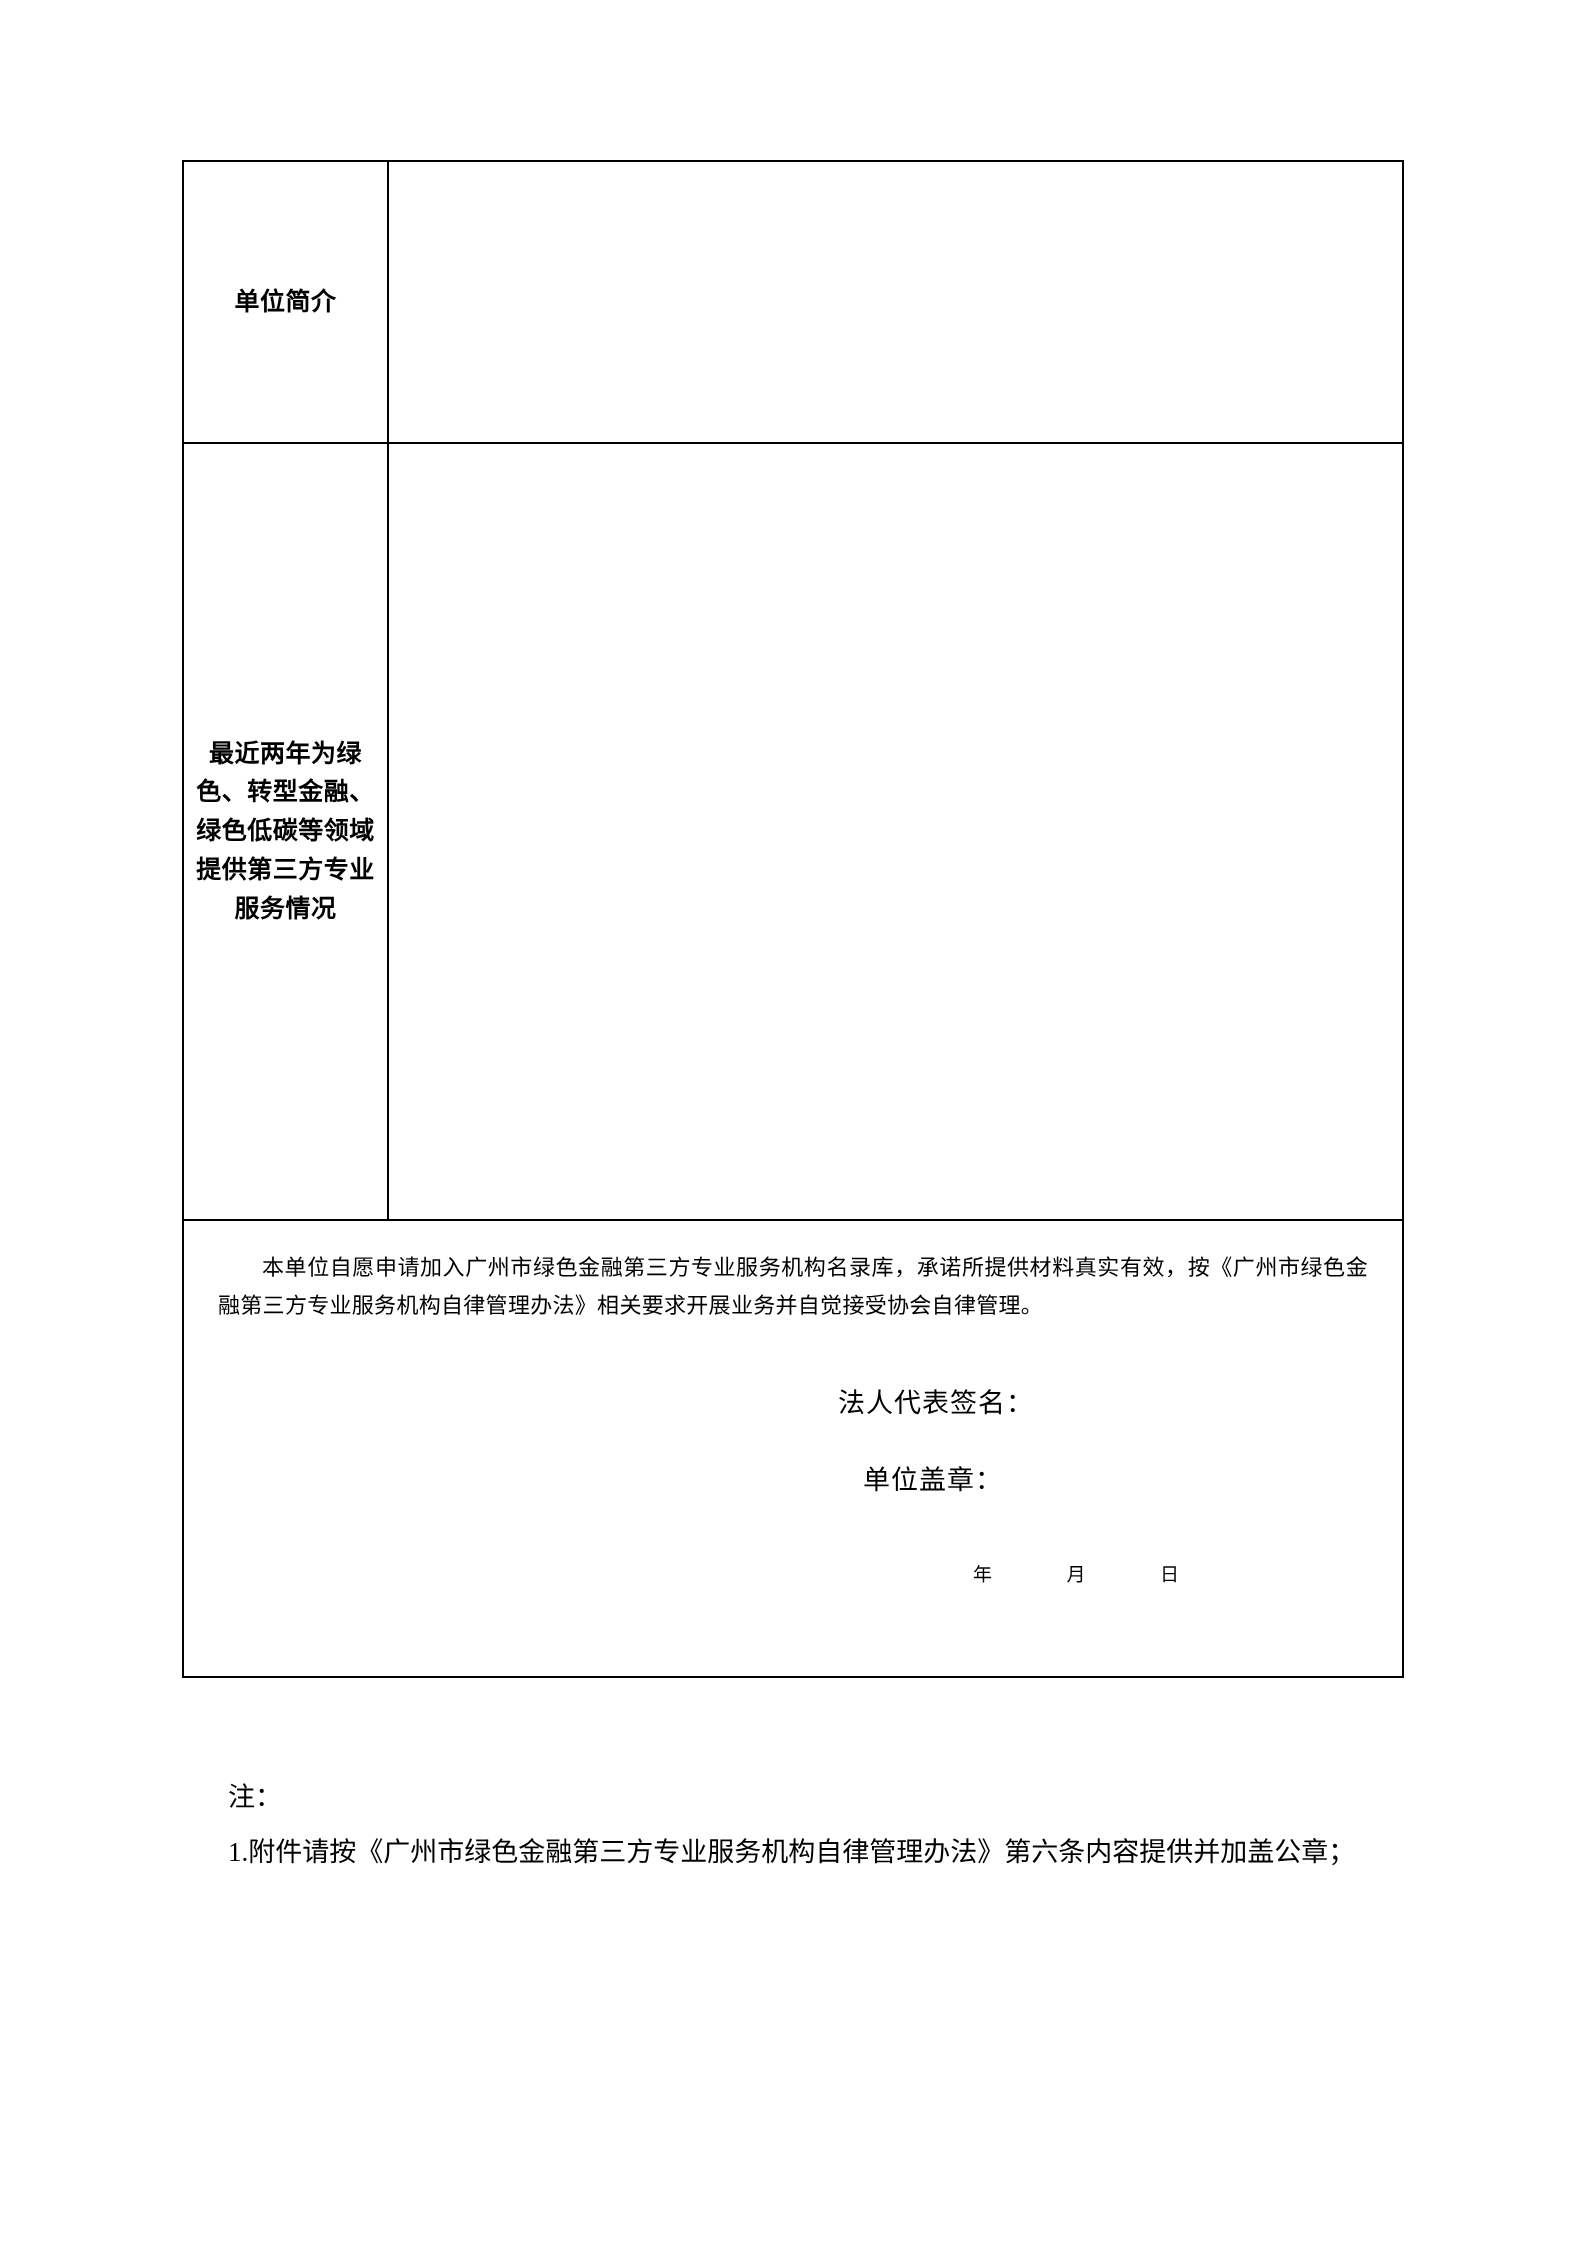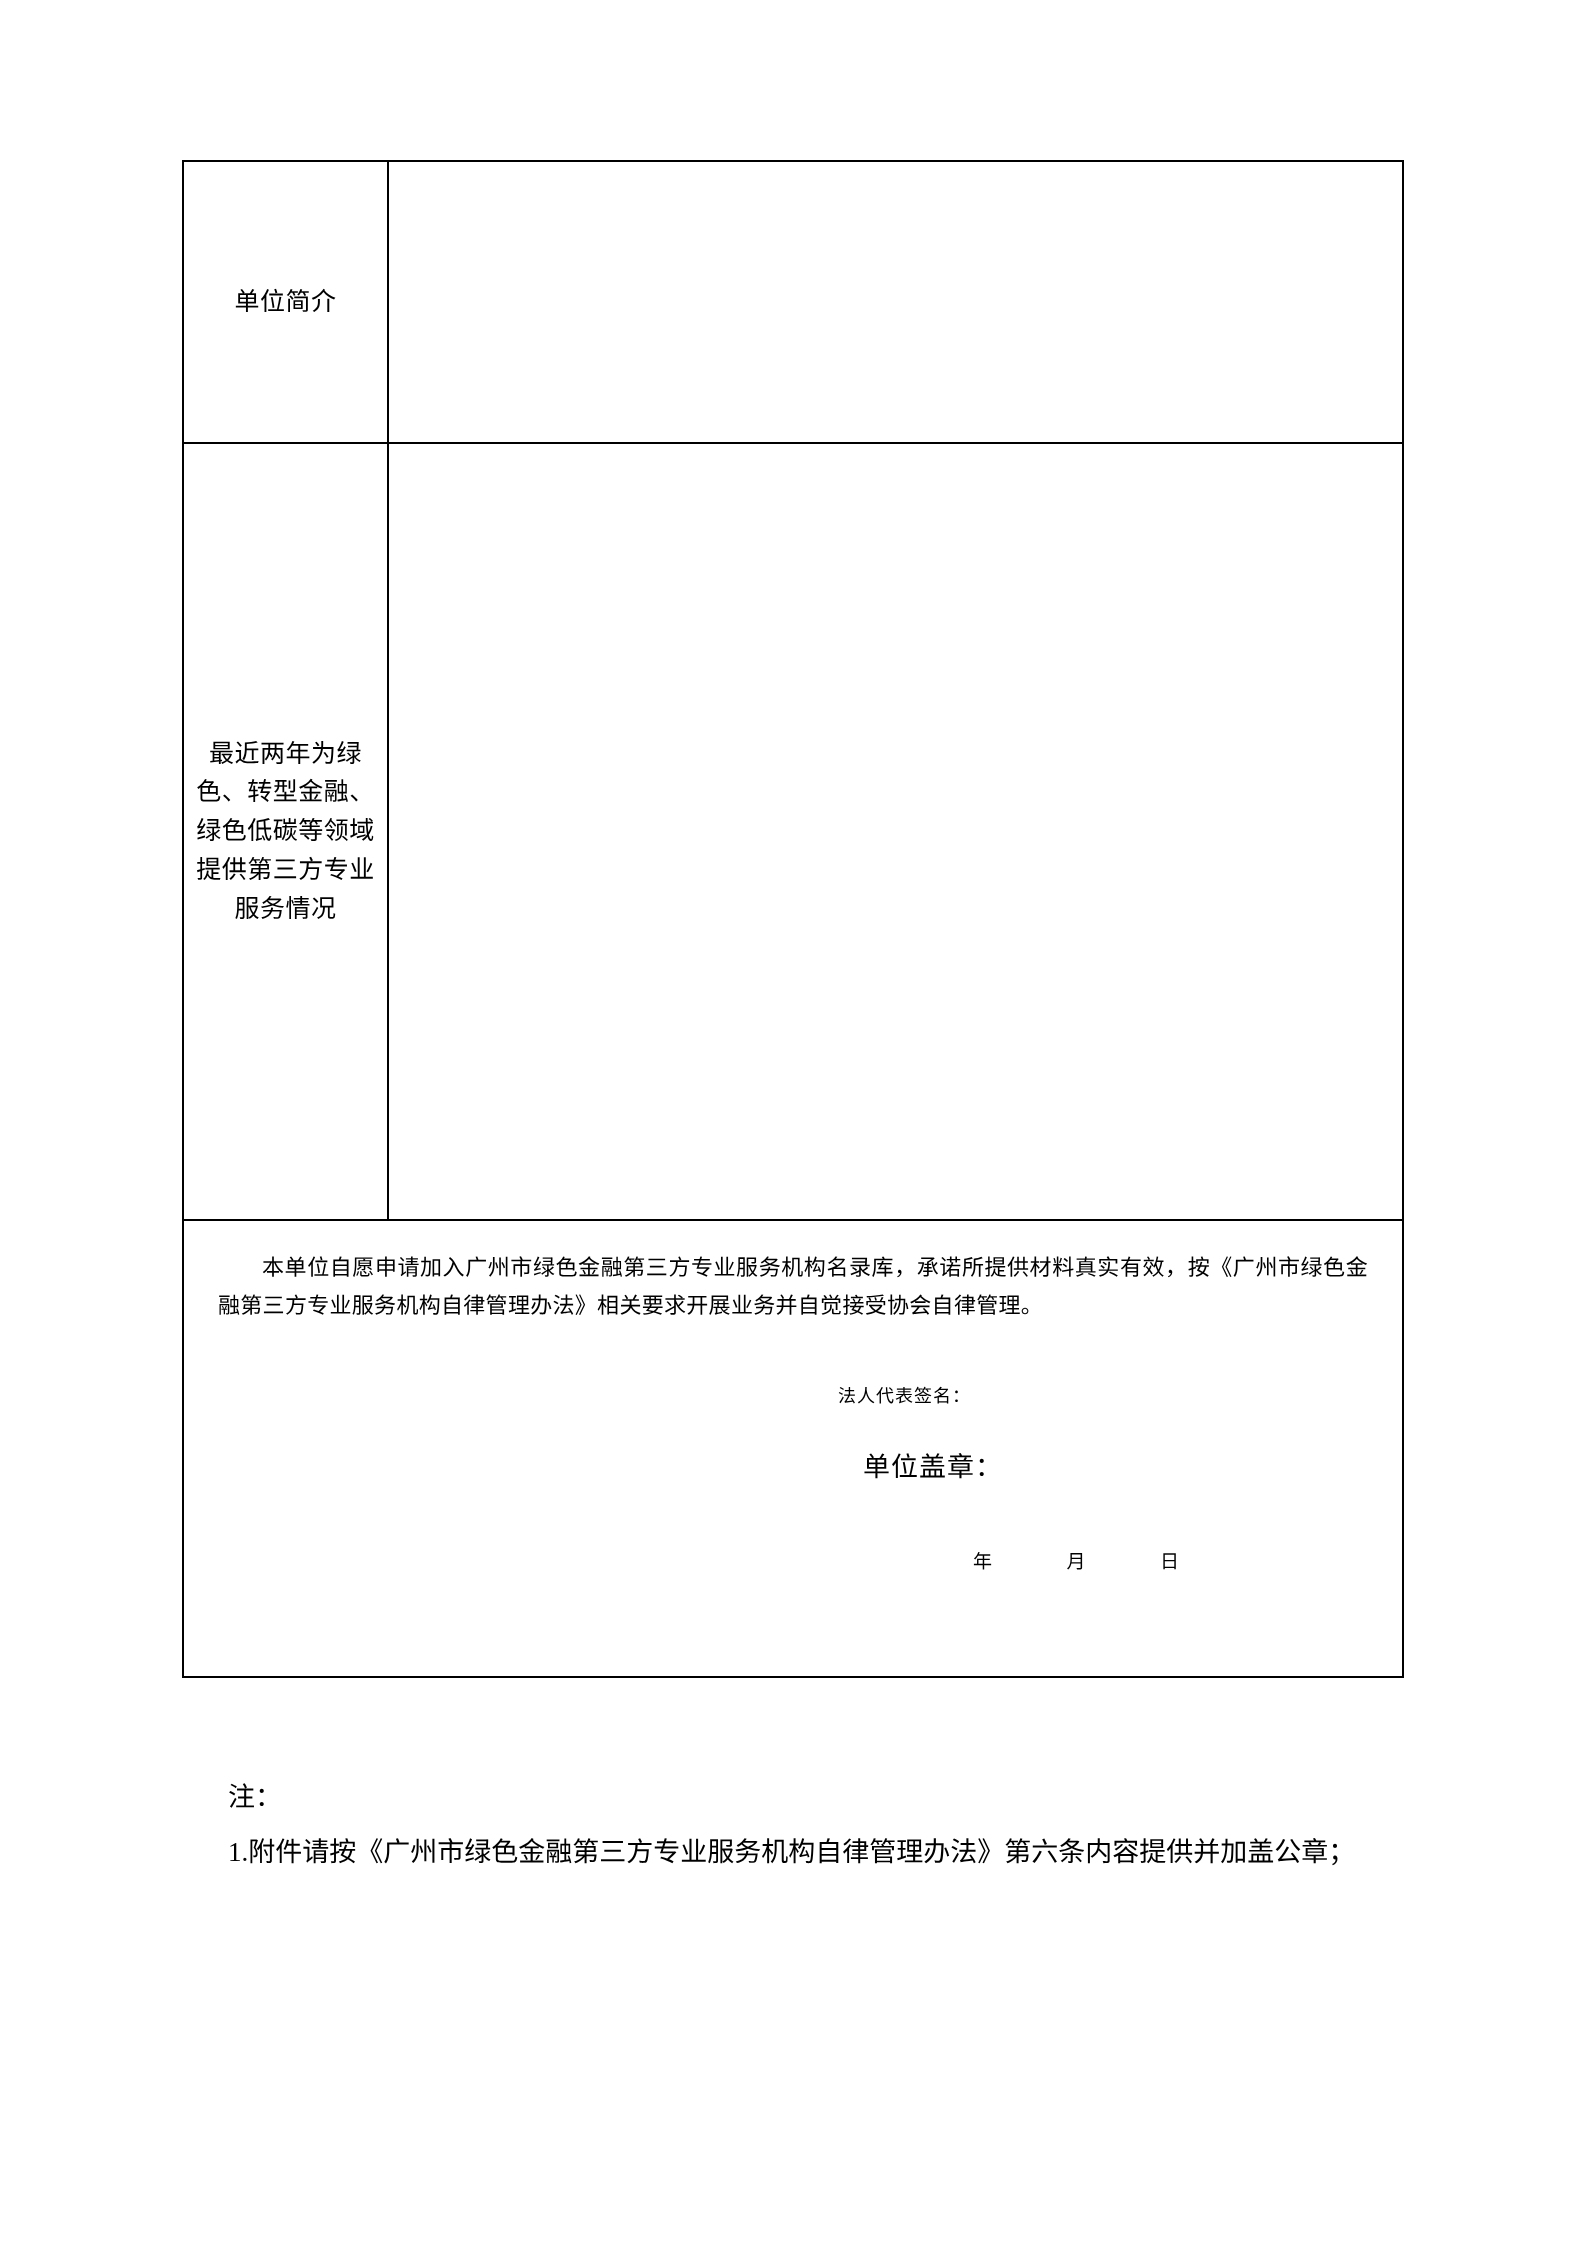--- a/index.html
+++ b/index.html
@@ -32,21 +32,21 @@
     table-layout: fixed;
   }
   .form-table td {
     border: 2px solid #000000;
     vertical-align: middle;
     padding: 0;
   }
   .label-cell {
     width: 205px;
     text-align: center;
-    font-weight: normal;
+    font-weight: bold;
     font-size: 25px;
     line-height: 1.55;
     letter-spacing: 0.5px;
     padding: 6px 10px;
     box-sizing: border-box;
   }
   .value-cell {
     background: #ffffff;
   }
   .row-brief .label-cell,
@@ -71,21 +71,21 @@
     position: relative;
   }
   .declare-text {
     font-size: 22px;
     line-height: 1.72;
     text-align: justify;
     text-indent: 2em;
     letter-spacing: 0.3px;
   }
   .sign-line {
-    font-size: 18px;
+    font-size: 27px;
     letter-spacing: 1px;
     margin-top: 56px;
     padding-left: 620px;
   }
   .stamp-line {
     font-size: 27px;
     letter-spacing: 1px;
     margin-top: 38px;
     padding-left: 645px;
   }

